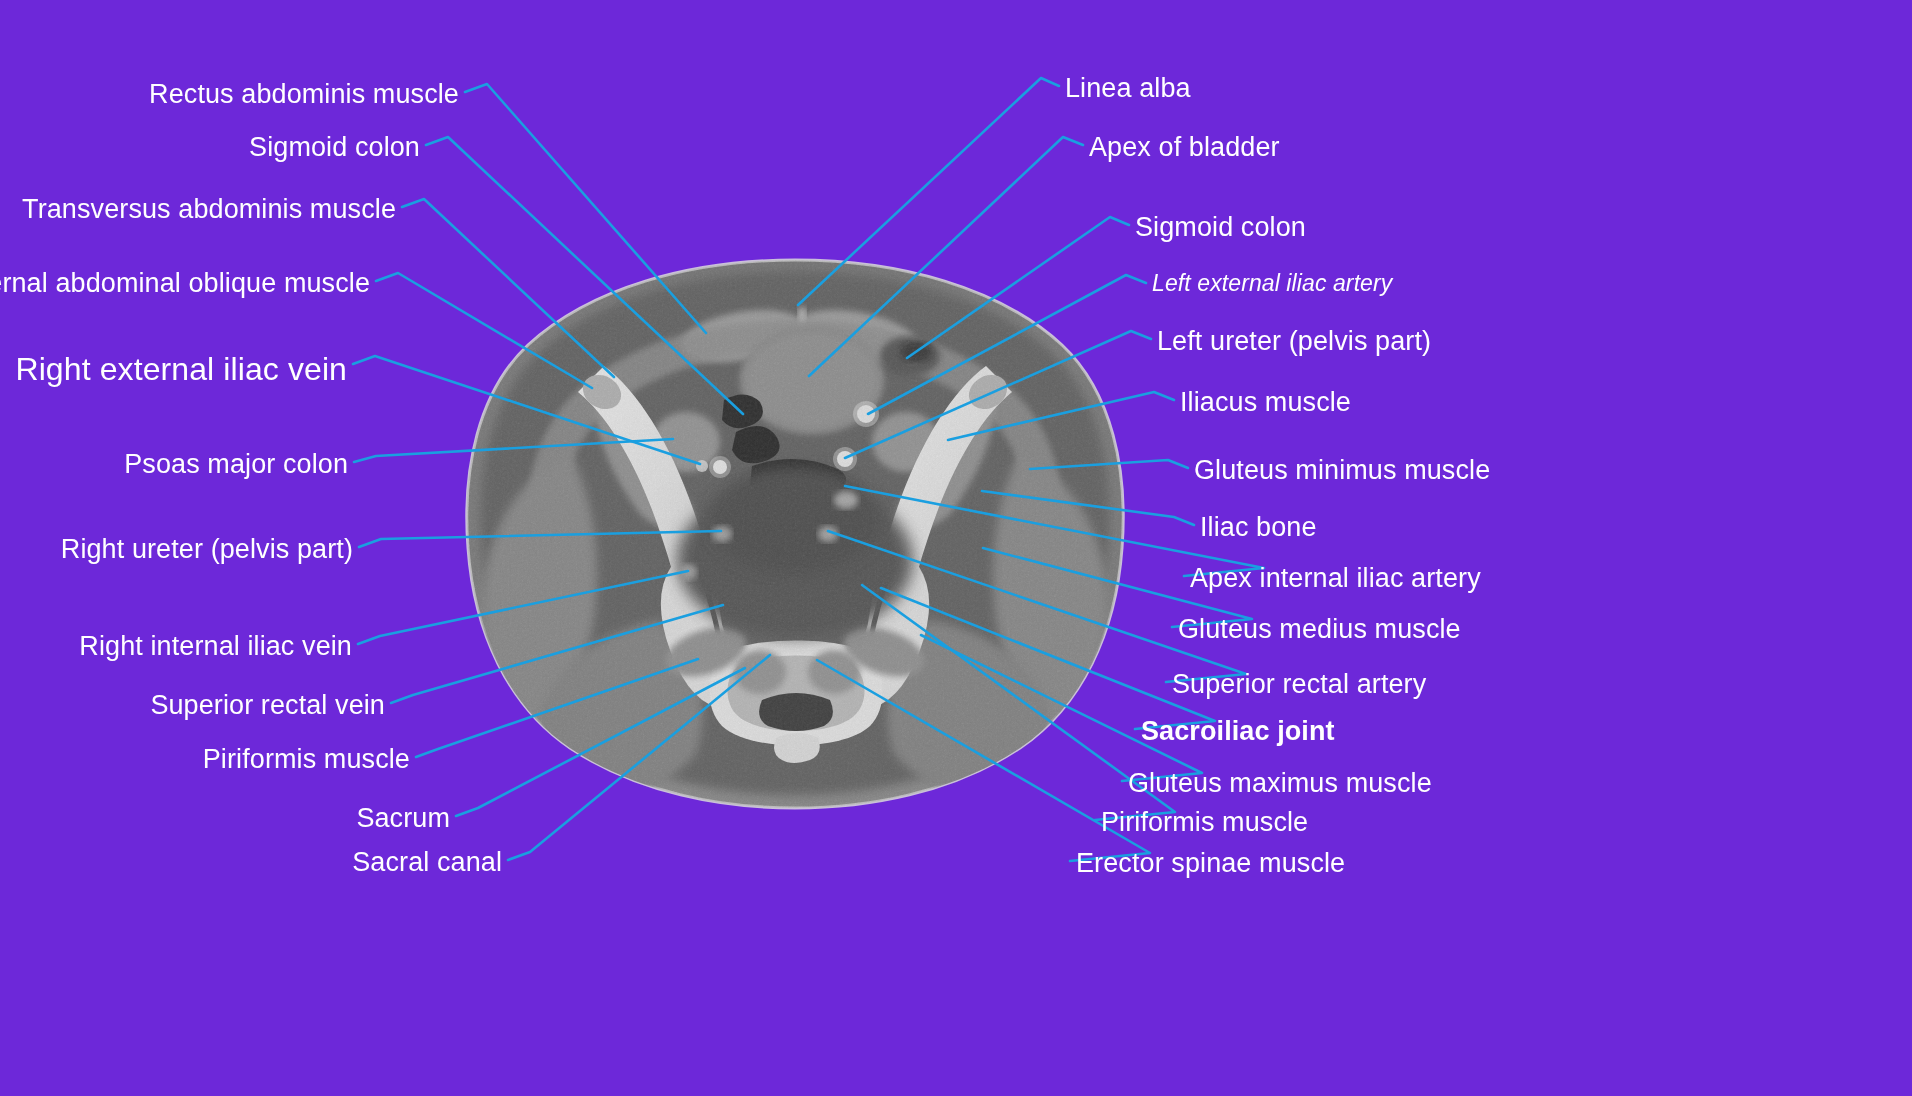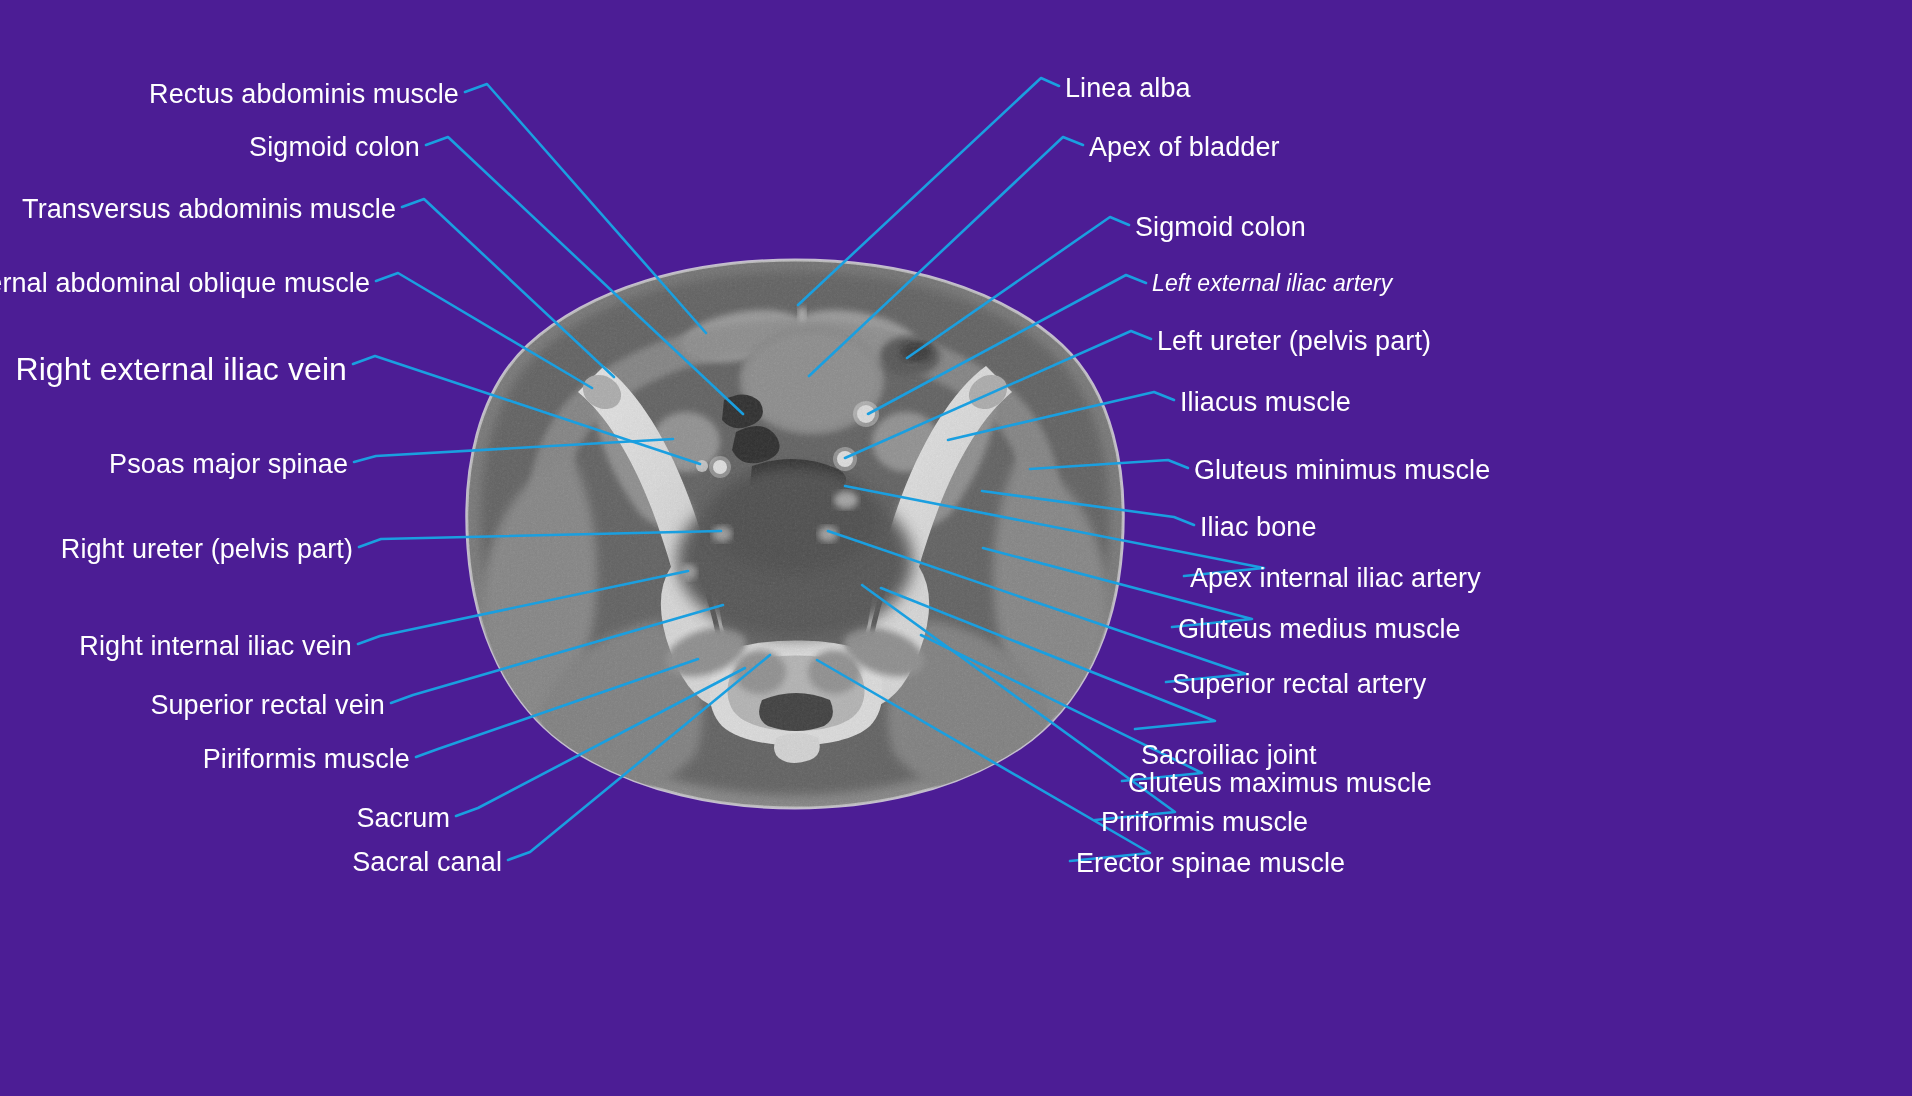--- a/index.html
+++ b/index.html
@@ -4,21 +4,21 @@
 <style>
   html, body {
     margin: 0;
     padding: 0;
     background: #000000;
   }
   #stage {
     position: relative;
     width: 1912px;
     height: 1096px;
-    background: #4c1d95;
+    background: #6d28d9;
     overflow: hidden;
     font-family: "Liberation Sans", sans-serif;
   }
   #ct-layer {
     position: absolute;
     left: 0; top: 0;
     width: 1912px;
     height: 1096px;
   }
   #leader-layer {
@@ -280,37 +280,37 @@
       <polyline points="1095,820 1175,812 862,585" fill="none" stroke="#1a9fe0" stroke-width="2.6" stroke-linecap="round" stroke-linejoin="round"></polyline>
       <polyline points="1070,861 1150,853 817,660" fill="none" stroke="#1a9fe0" stroke-width="2.6" stroke-linecap="round" stroke-linejoin="round"></polyline>
     </svg>
 
   <div id="label-layer">
       <div class="label right-aligned" style="left: 459px; top: 81px; font-size: 27px; color: rgb(255, 255, 255);">Rectus abdominis muscle</div>
       <div class="label right-aligned" style="left: 420px; top: 134px; font-size: 27px; color: rgb(255, 255, 255);">Sigmoid colon</div>
       <div class="label right-aligned" style="left: 396px; top: 196px; font-size: 27px; color: rgb(255, 255, 255);">Transversus abdominis muscle</div>
       <div class="label right-aligned" style="left: 370px; top: 270px; font-size: 27px; color: rgb(255, 255, 255);">Internal abdominal oblique muscle</div>
       <div class="label right-aligned" style="left: 347px; top: 353px; font-size: 32px; color: rgb(255, 255, 255);">Right external iliac vein</div>
-      <div class="label right-aligned" style="left: 348px; top: 451px; font-size: 27px; color: rgb(255, 255, 255);">Psoas major spinae</div>
+      <div class="label right-aligned" style="left: 348px; top: 451px; font-size: 27px; color: rgb(255, 255, 255);">Psoas major colon</div>
       <div class="label right-aligned" style="left: 353px; top: 536px; font-size: 27px; color: rgb(255, 255, 255);">Right ureter (pelvis part)</div>
       <div class="label right-aligned" style="left: 352px; top: 633px; font-size: 27px; color: rgb(255, 255, 255);">Right internal iliac vein</div>
       <div class="label right-aligned" style="left: 385px; top: 692px; font-size: 27px; color: rgb(255, 255, 255);">Superior rectal vein</div>
       <div class="label right-aligned" style="left: 410px; top: 746px; font-size: 27px; color: rgb(255, 255, 255);">Piriformis muscle</div>
       <div class="label right-aligned" style="left: 450px; top: 805px; font-size: 27px; color: rgb(255, 255, 255);">Sacrum</div>
       <div class="label right-aligned" style="left: 502px; top: 849px; font-size: 27px; color: rgb(255, 255, 255);">Sacral canal</div>
       <div class="label" style="left: 1065px; top: 75px; font-size: 27px; color: rgb(255, 255, 255);">Linea alba</div>
       <div class="label" style="left: 1089px; top: 134px; font-size: 27px; color: rgb(255, 255, 255);">Apex of bladder</div>
       <div class="label" style="left: 1135px; top: 214px; font-size: 27px; color: rgb(255, 255, 255);">Sigmoid colon</div>
       <div class="label" style="left: 1152px; top: 272px; font-size: 23px; color: rgb(255, 255, 255); font-style: italic;">Left external iliac artery</div>
       <div class="label" style="left: 1157px; top: 328px; font-size: 27px; color: rgb(255, 255, 255);">Left ureter (pelvis part)</div>
       <div class="label" style="left: 1180px; top: 389px; font-size: 27px; color: rgb(255, 255, 255);">Iliacus muscle</div>
       <div class="label" style="left: 1194px; top: 457px; font-size: 27px; color: rgb(255, 255, 255);">Gluteus minimus muscle</div>
       <div class="label" style="left: 1200px; top: 514px; font-size: 27px; color: rgb(255, 255, 255);">Iliac bone</div>
       <div class="label" style="left: 1190px; top: 565px; font-size: 27px; color: rgb(255, 255, 255);">Apex internal iliac artery</div>
       <div class="label" style="left: 1178px; top: 616px; font-size: 27px; color: rgb(255, 255, 255);">Gluteus medius muscle</div>
       <div class="label" style="left: 1172px; top: 671px; font-size: 27px; color: rgb(255, 255, 255);">Superior rectal artery</div>
-      <div class="label" style="left: 1141px; top: 742px; font-size: 27px; color: rgb(255, 255, 255);">Sacroiliac joint</div>
+      <div class="label" style="left: 1141px; top: 718px; font-size: 27px; color: rgb(255, 255, 255); font-weight: bold;">Sacroiliac joint</div>
       <div class="label" style="left: 1128px; top: 770px; font-size: 27px; color: rgb(255, 255, 255);">Gluteus maximus muscle</div>
       <div class="label" style="left: 1101px; top: 809px; font-size: 27px; color: rgb(255, 255, 255);">Piriformis muscle</div>
       <div class="label" style="left: 1076px; top: 850px; font-size: 27px; color: rgb(255, 255, 255);">Erector spinae muscle</div>
     </div>
 
 </div>
 
 </body></html>

